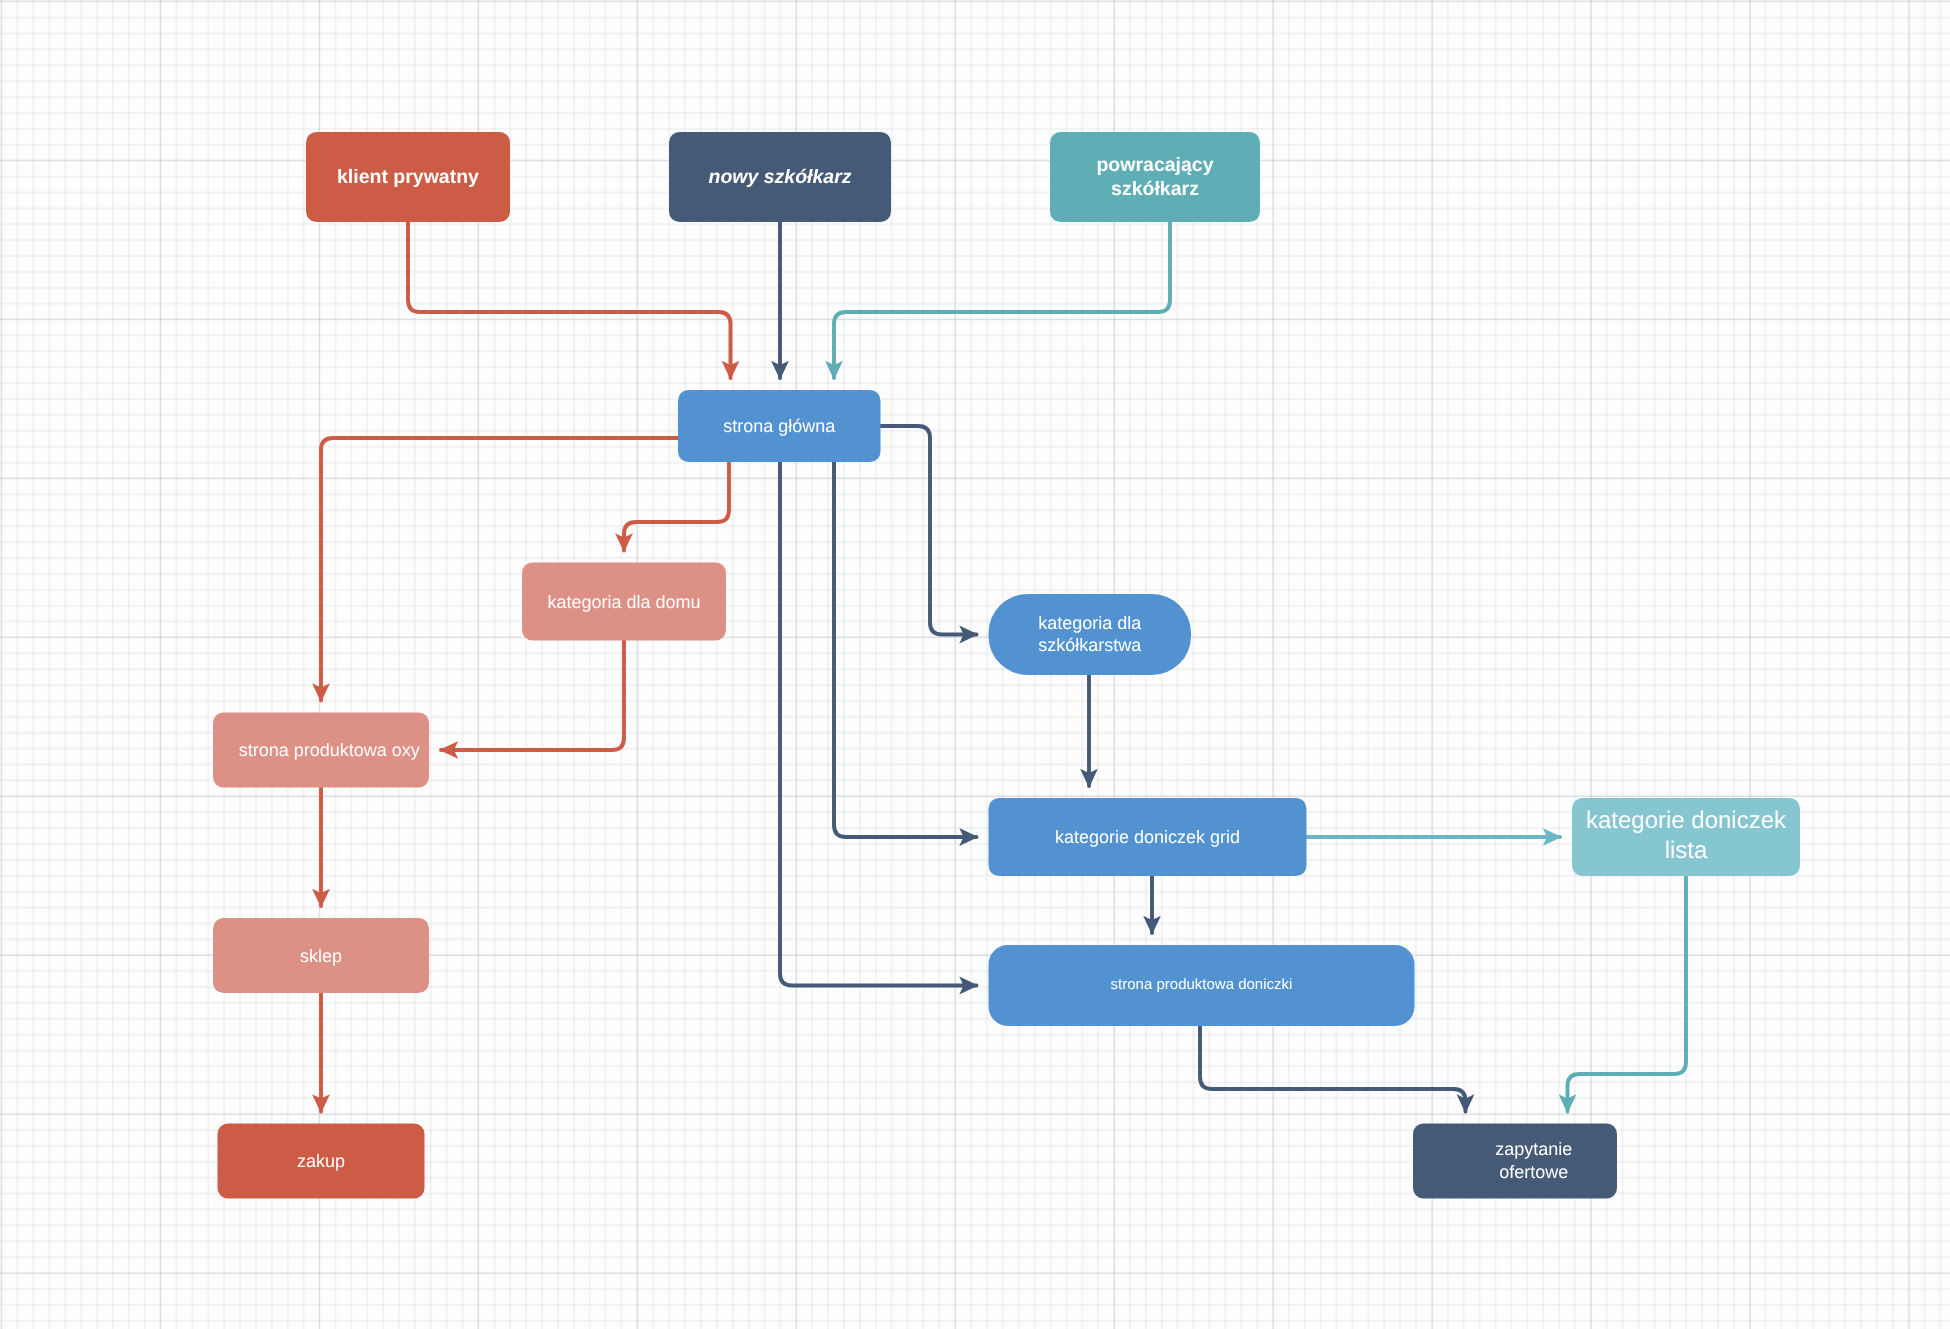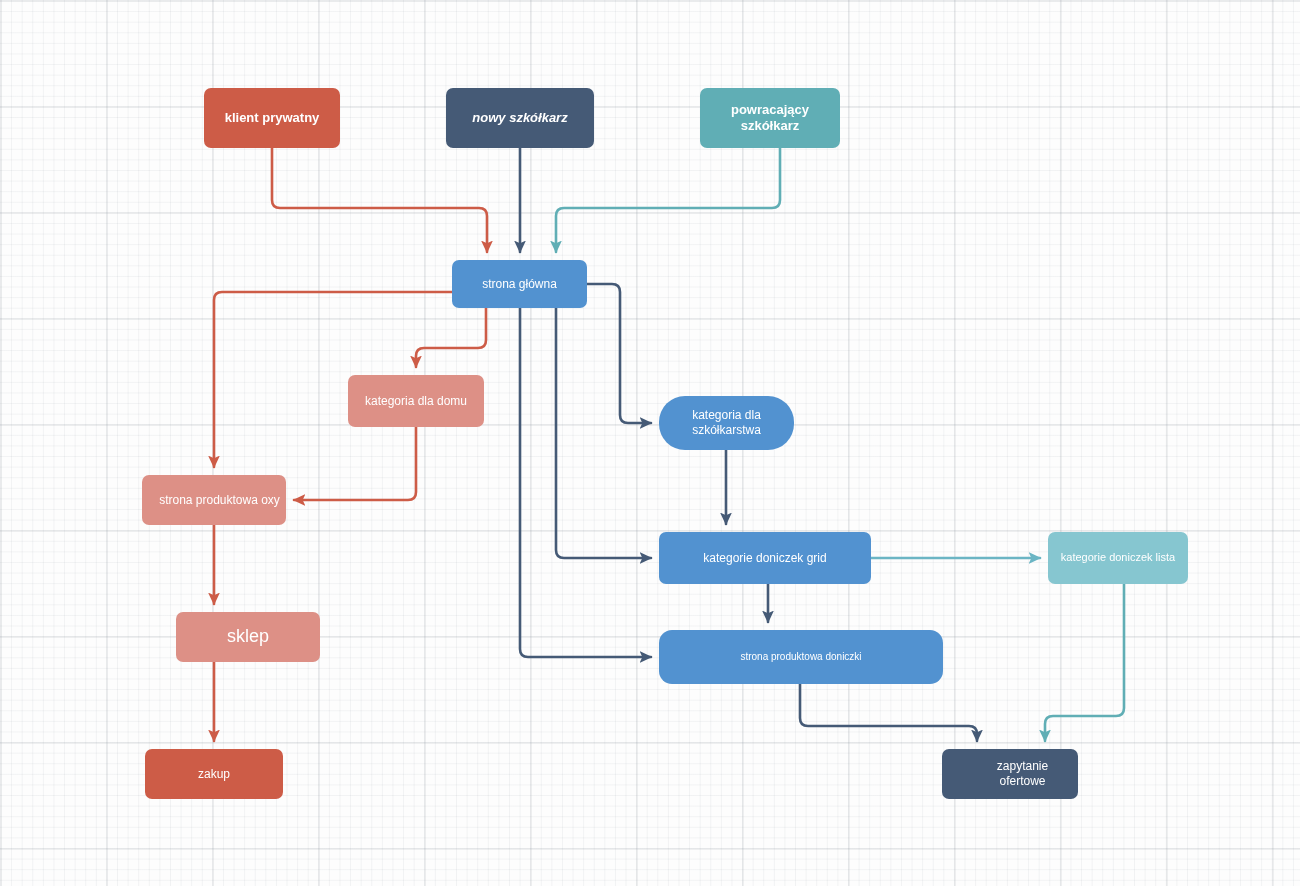--- a/index.html
+++ b/index.html
@@ -92,20 +92,20 @@
   <div id="nodes">
       <div class="node bold" style="left: 204px; top: 88px; width: 136px; height: 60px; background: rgb(205, 92, 71); font-size: 13px;">klient prywatny</div>
       <div class="node bold" style="left: 446px; top: 88px; width: 148px; height: 60px; background: rgb(69, 90, 118); font-size: 13px; font-style: italic;">nowy szkółkarz</div>
       <div class="node bold" style="left: 700px; top: 88px; width: 140px; height: 60px; background: rgb(96, 174, 181); font-size: 13px;">powracający szkółkarz</div>
       <div class="node" style="left: 452px; top: 260px; width: 135px; height: 48px; background: rgb(82, 146, 208); font-size: 12px;">strona główna</div>
       <div class="node" style="left: 348px; top: 375px; width: 136px; height: 52px; background: rgb(221, 144, 134); font-size: 12px;">kategoria dla domu</div>
       <div class="node" style="left: 659px; top: 396px; width: 135px; height: 54px; background: rgb(82, 146, 208); font-size: 12px; border-radius: 26px;">kategoria dla
 szkółkarstwa</div>
       <div class="node" style="left: 142px; top: 475px; width: 144px; height: 50px; background: rgb(221, 144, 134); font-size: 12px; padding-left: 17px;">strona produktowa oxy</div>
       <div class="node" style="left: 659px; top: 532px; width: 212px; height: 52px; background: rgb(82, 146, 208); font-size: 12px;">kategorie doniczek grid</div>
-      <div class="node" style="left: 1048px; top: 532px; width: 140px; height: 52px; background: rgb(134, 198, 208); font-size: 11px;">kategorie doniczek lista</div>
-      <div class="node" style="left: 142px; top: 612px; width: 144px; height: 50px; background: rgb(221, 144, 134); font-size: 18px; margin-left: 34px;">sklep</div>
+      <div class="node" style="left: 1048px; top: 532px; width: 152px; height: 52px; background: rgb(134, 198, 208); font-size: 16px;">kategorie doniczek lista</div>
+      <div class="node" style="left: 142px; top: 612px; width: 144px; height: 50px; background: rgb(221, 144, 134); font-size: 12px;">sklep</div>
       <div class="node" style="left: 659px; top: 630px; width: 284px; height: 54px; background: rgb(82, 146, 208); font-size: 10px; border-radius: 13px;">strona produktowa doniczki</div>
       <div class="node" style="left: 145px; top: 749px; width: 138px; height: 50px; background: rgb(205, 92, 71); font-size: 12px;">zakup</div>
       <div class="node" style="left: 942px; top: 749px; width: 136px; height: 50px; background: rgb(69, 90, 118); font-size: 12px; padding-left: 31px;">zapytanie ofertowe</div>
     </div>
 
 </div>
 
 </body></html>

